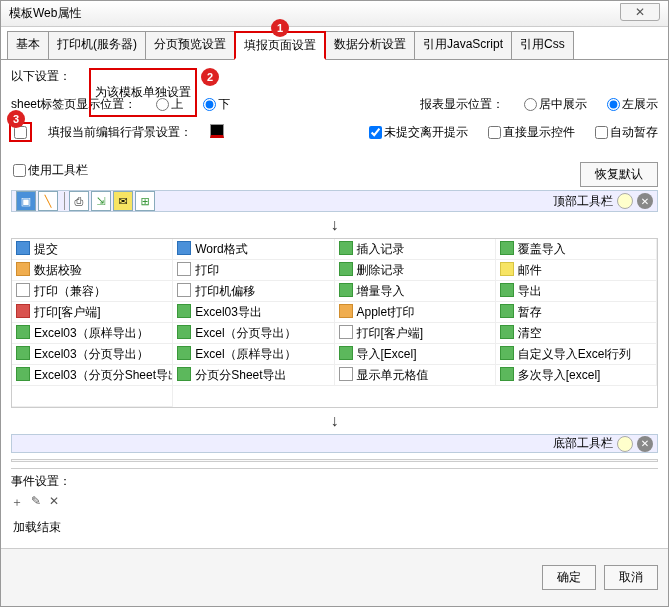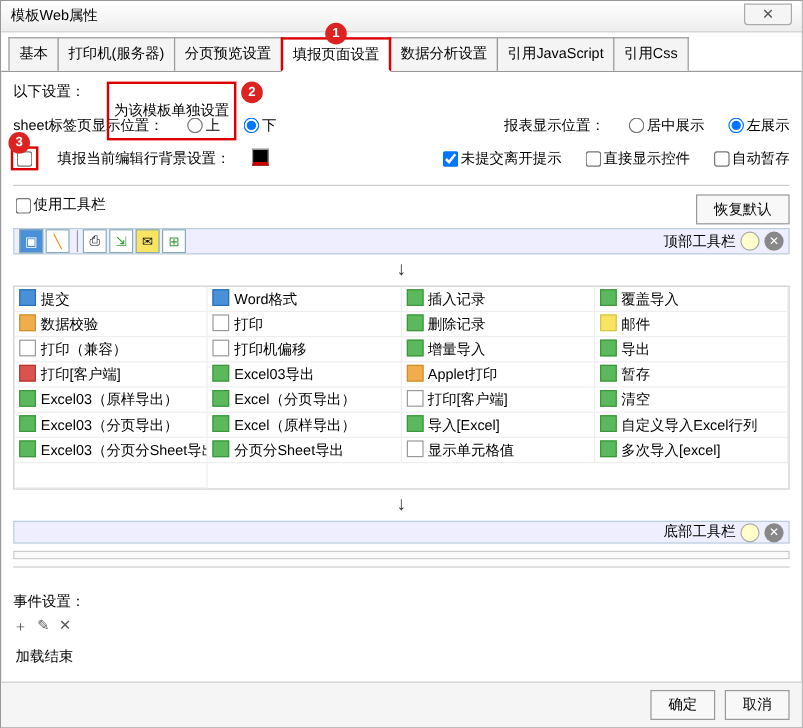--- a/index.html
+++ b/index.html
@@ -24,23 +24,23 @@
 .arrow{text-align:center;font-size:16px;color:#333;line-height:14px}
 .grid{border:1px solid #ccc;display:grid;grid-template-columns:repeat(4,1fr);background:#fff}
 .cell{display:flex;align-items:flex-start;gap:4px;padding:2px 4px;border-right:1px solid #eee;border-bottom:1px solid #eee;height:21px;overflow:hidden;white-space:nowrap}
 .ico{width:14px;height:14px;flex-shrink:0;display:inline-block;border:1px solid #999;background:#fff}
 .ico.blue{background:#4a90d9;border-color:#2a70b9}
 .ico.green{background:#5cb85c;border-color:#3a983a}
 .ico.red{background:#d9534f;border-color:#b9332f}
 .ico.orange{background:#f0ad4e;border-color:#d08d2e}
 .ico.yellow{background:#f7e463;border-color:#d7c443}
 .scroll{border:1px solid #ccc;height:24px;background:#fafafa}
-.events{border-top:1px solid #ccc;padding-top:20px}
+.events{border-top:1px solid #ccc;padding-top:4px}
 .ebtns{display:flex;gap:8px;padding:4px 0;font-size:14px;color:#555}
-.footer{border-top:1px solid #ccc;padding:6px 10px;display:flex;justify-content:flex-end;gap:8px;background:#f5f5f5}
+.footer{border-top:1px solid #ccc;padding:16px 10px;display:flex;justify-content:flex-end;gap:8px;background:#f5f5f5}
 .btn{padding:3px 14px;border:1px solid #999;background:#f8f8f8;cursor:pointer}
 .spacer{flex:1}
 .cb-red{outline:2px solid #d00;padding:1px}
 </style>
 </head>
 <body>
 
 <div class="window">
   <div class="titlebar">
     <span>模板Web属性</span>

